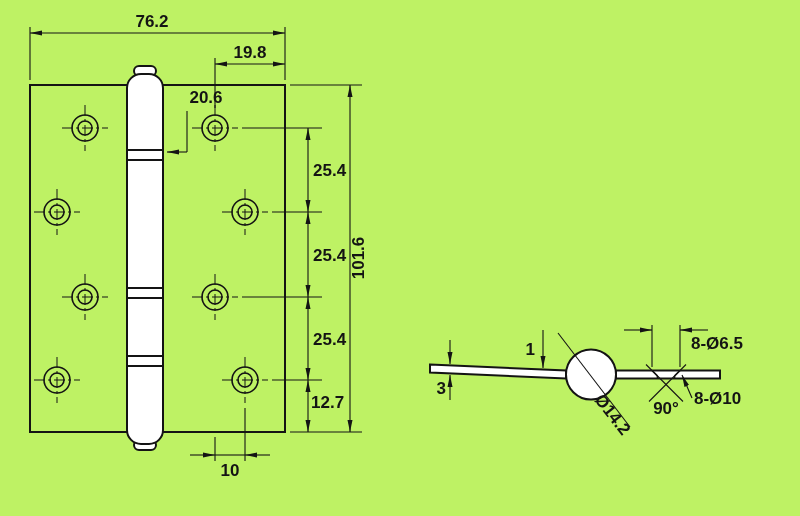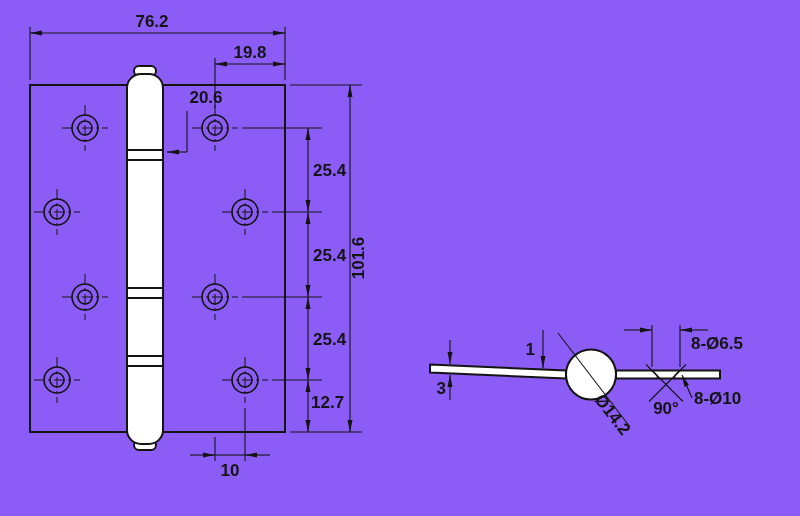--- a/index.html
+++ b/index.html
@@ -1,16 +1,16 @@
 <!DOCTYPE html>
 <html><head>
 <meta charset="utf-8">
 <style>
   html,body { margin:0; padding:0; background:#fff; }
-  .canvas { width:800px; height:516px; background:#8b5cf6; position:relative; overflow:hidden; }
+  .canvas { width:800px; height:516px; background:#bef264; position:relative; overflow:hidden; }
   svg { display:block; }
   svg text {
     font-family:"Liberation Sans", sans-serif;
     font-weight:bold;
     font-size:17px;
     fill:#141414;
   }
   .ln   { stroke:#141414; stroke-width:2;   fill:none; }
   .part { stroke:#141414; stroke-width:2;   fill:#ffffff; }
   .med  { stroke:#141414; stroke-width:1.6; fill:none; }

